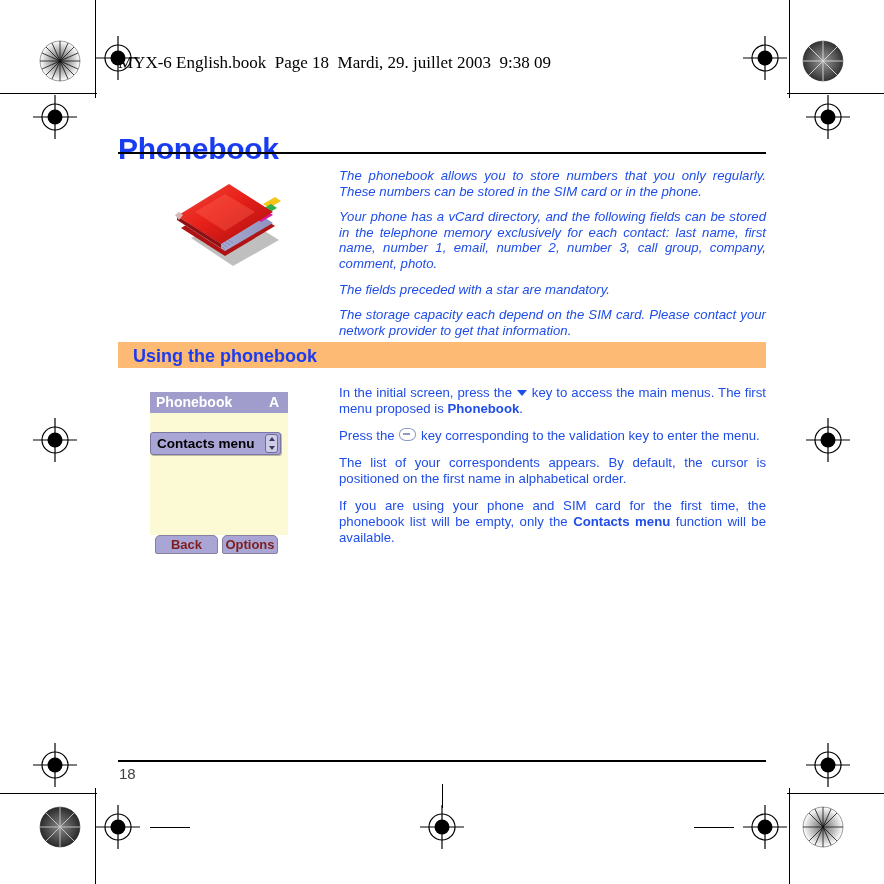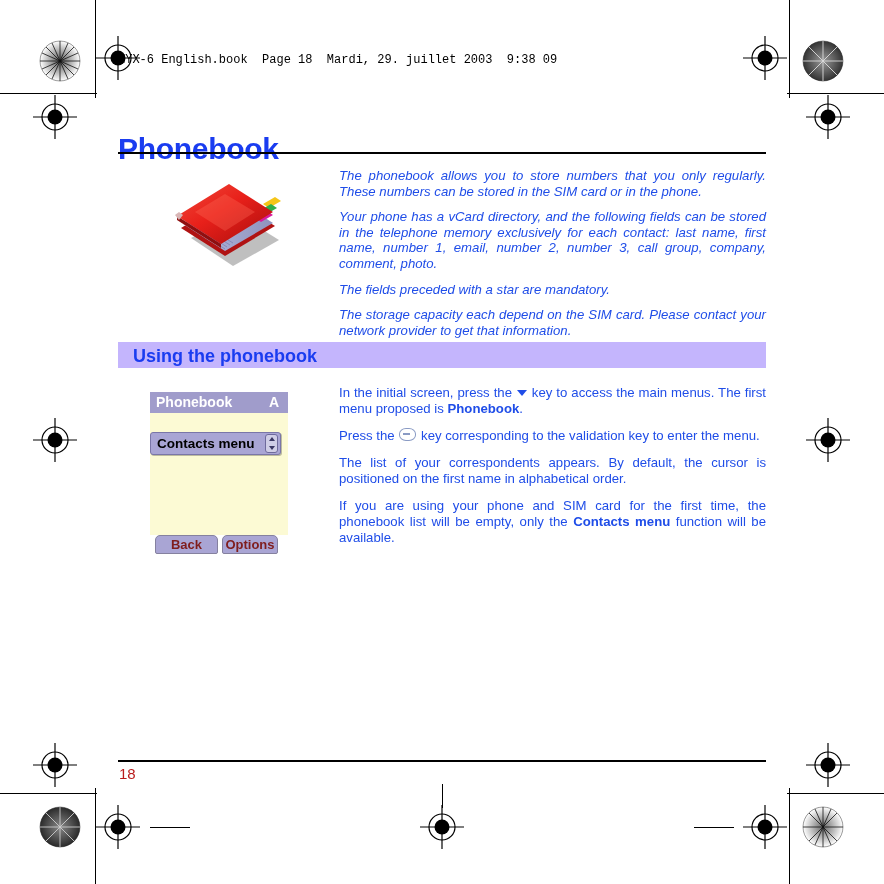--- a/index.html
+++ b/index.html
@@ -26,22 +26,22 @@
   
   .page {
     position: absolute;
     left: 0; top: 0; right: 0; bottom: 0;
   }
 
   .doc-header {
     position: absolute;
     left: 118px;
     top: 53px;
-    font-family: Liberation Mono, monospace;
-    font-size: 12px;
+    font-family: Liberation Serif, serif;
+    font-size: 17px;
     color: #000;
     white-space: pre;
   }
 
   .title {
     position: absolute;
     left: 118px;
     top: 112px;
     font-size: 30px;
     font-weight: bold;
@@ -81,21 +81,21 @@
   .intro-text p:last-child { margin-bottom: 0; }
   .nojust { text-align: left; }
 
   
   .section-band {
     position: absolute;
     left: 118px;
     top: 342px;
     width: 648px;
     height: 26px;
-    background: #c4b5fd;
+    background: #fdba74;
   }
   .section-band span {
     position: absolute;
     left: 15px;
     top: 4px;
     font-size: 18px;
     font-weight: bold;
     color: #1a3cf0;
   }
 
@@ -254,21 +254,21 @@
     top: 760px;
     width: 648px;
     height: 2px;
     background: #000;
   }
   .page-num {
     position: absolute;
     left: 119px;
     top: 765px;
     font-size: 15px;
-    color: #b91c1c;
+    color: #404040;
     text-align: center;
   }
 </style>
 </head>
 <body>
 
 <div class="marks">
 
   <div class="hline" style="left:0px;  top:93px;  width:97px;"></div>
   <div class="hline" style="left:787px; top:93px;  width:97px;"></div>

